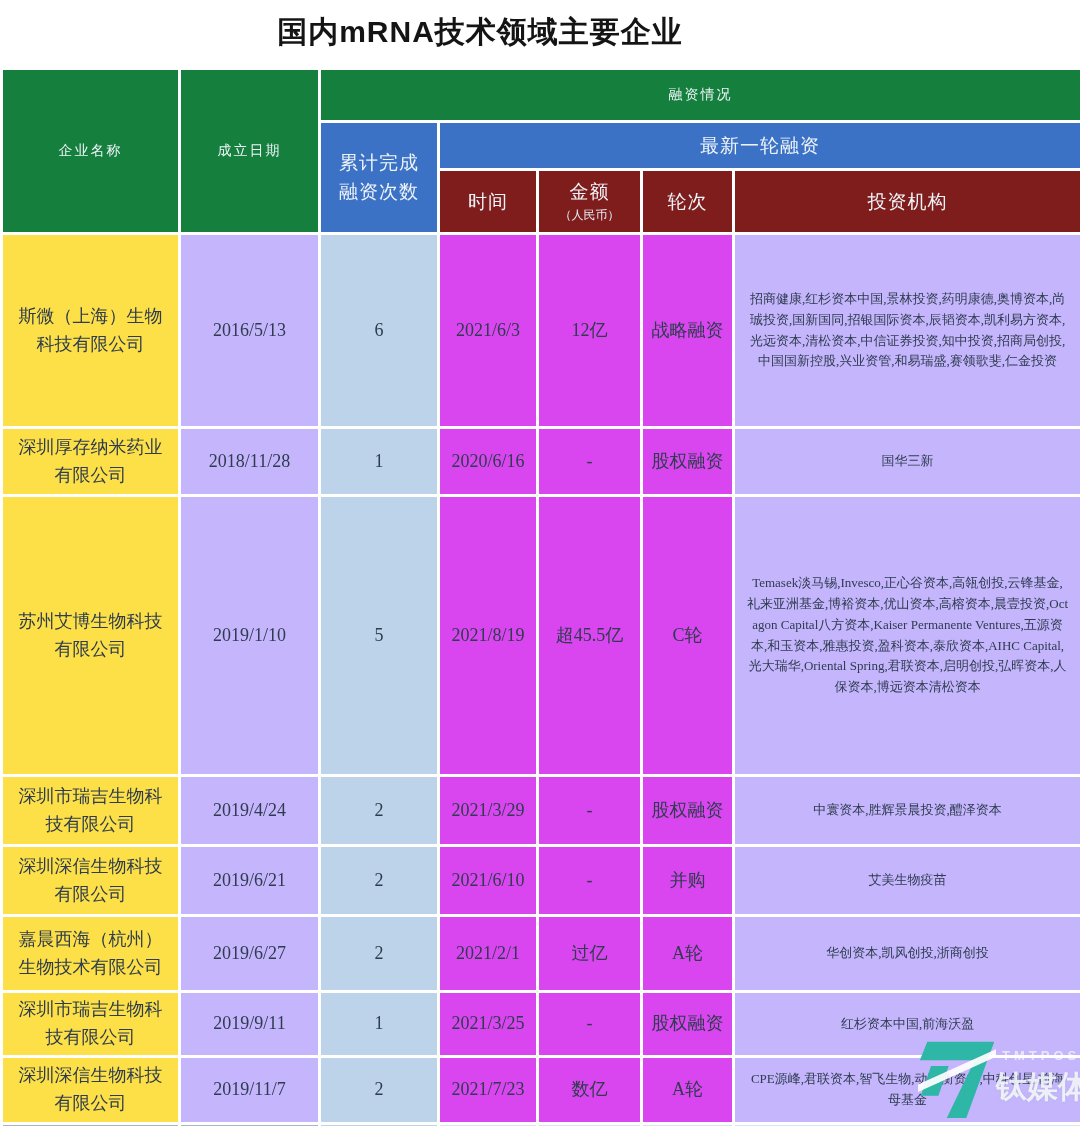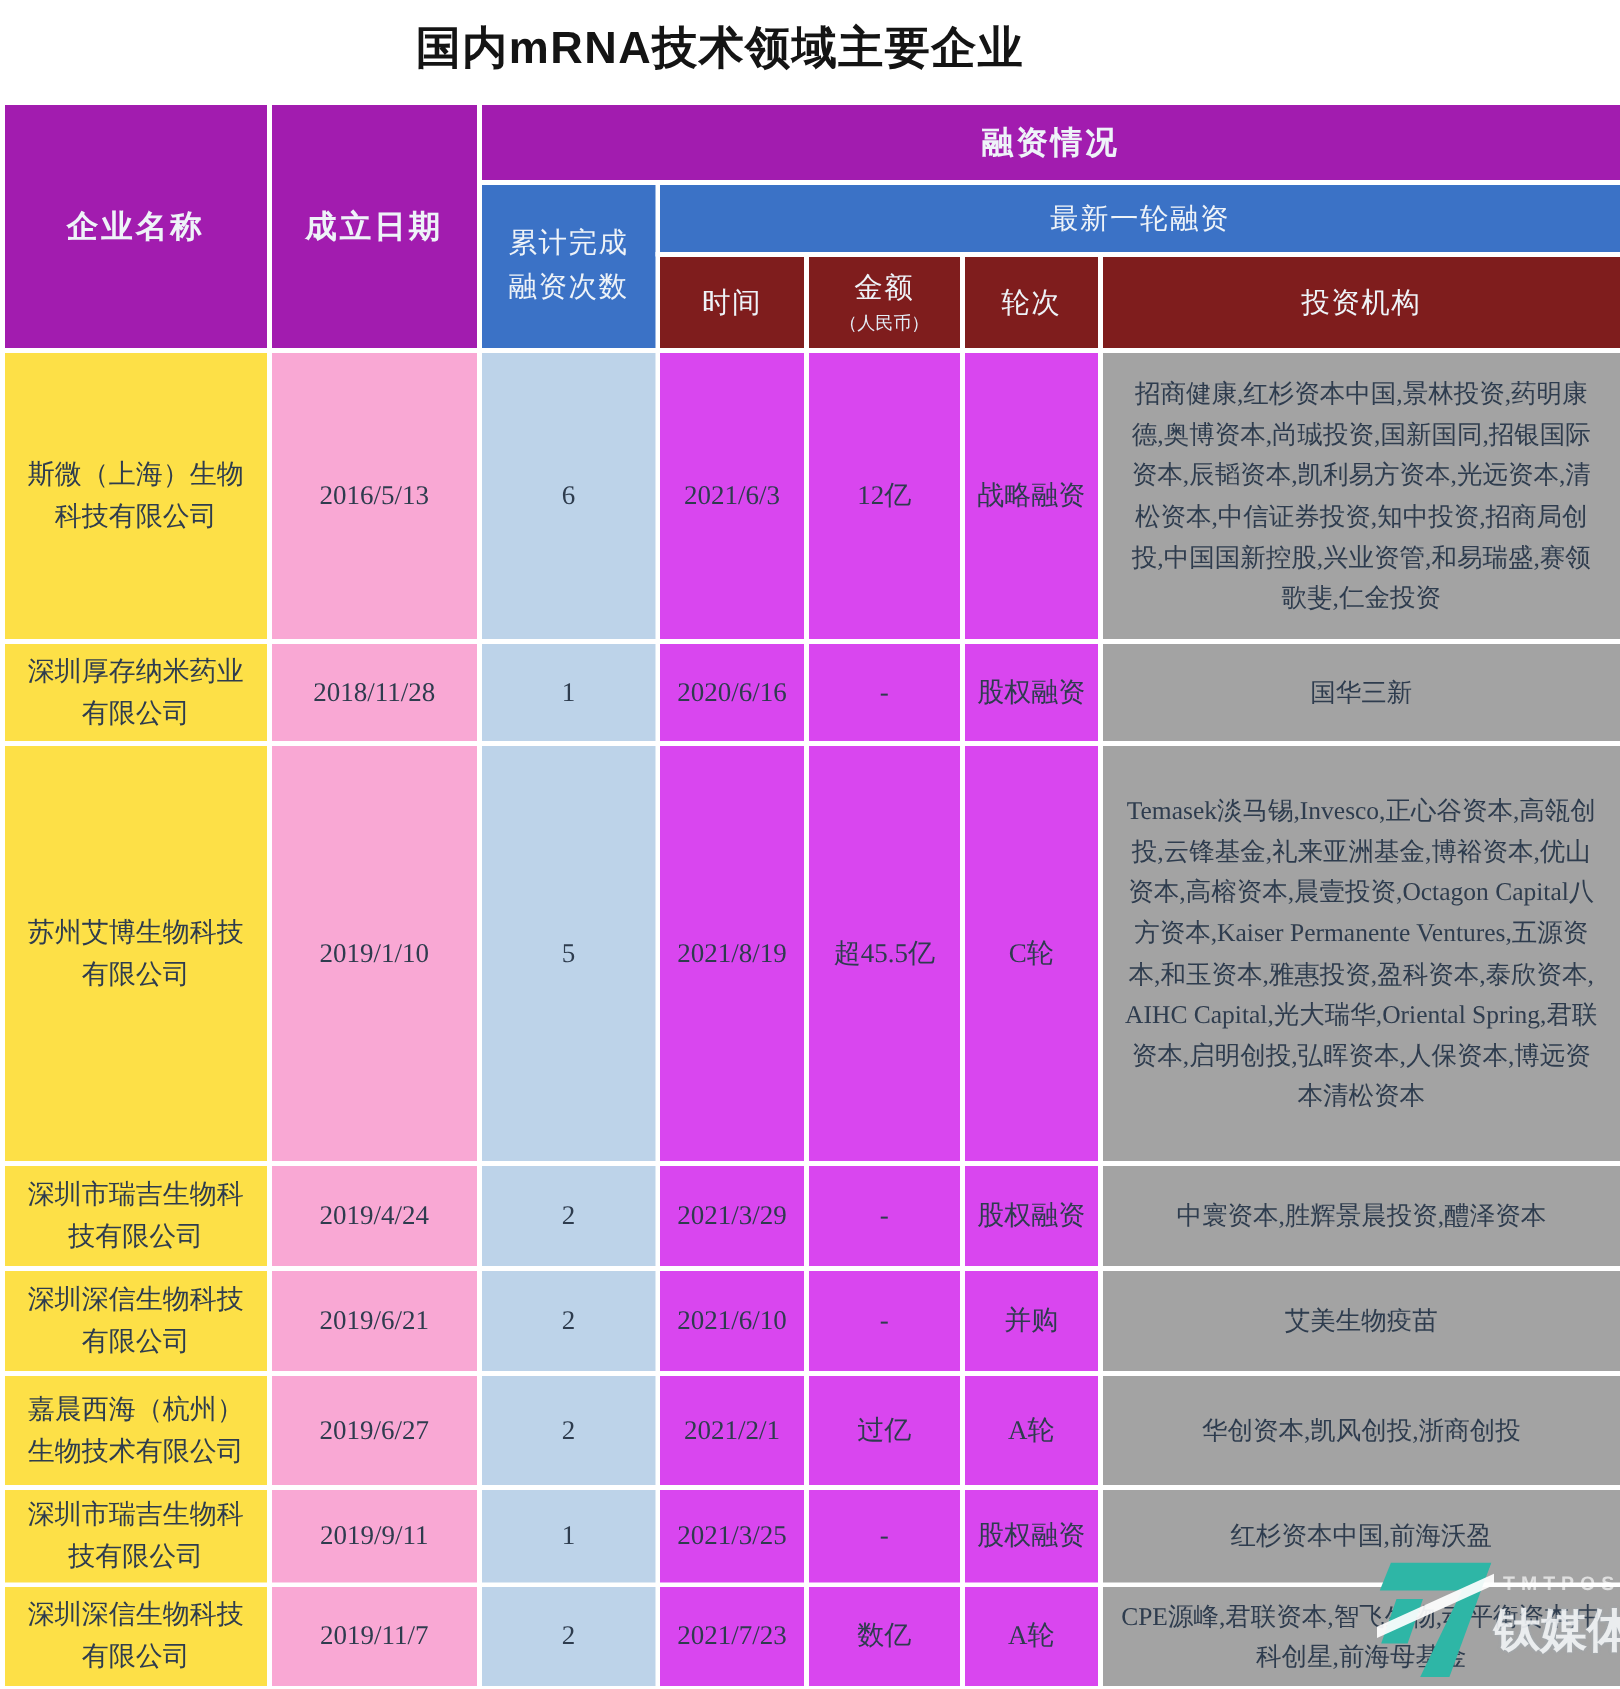--- a/index.html
+++ b/index.html
@@ -17,39 +17,39 @@
   }
   table.main {
     width: 1080px; table-layout: fixed; border-collapse: collapse;
   }
   table.main th, table.main td {
     border: 3px solid #ffffff;
     text-align: center; vertical-align: middle;
     overflow: hidden;
   }
   
-  th.dark  { background: #a21caf; color: #eef3f8; font-weight: bold; font-size: 21px; letter-spacing: 2px; }
+  th.dark  { background: #15803d; color: #eef3f8; font-weight: normal; font-size: 14px; letter-spacing: 2px; }
   th.blue  { background: #3b72c6; color: #eef3f8; font-weight: normal; font-size: 19px; letter-spacing: 1px; }
   th.lblue { background: #7f1d1d; color: #eef3f8; font-weight: normal; font-size: 19px; letter-spacing: 1px; }
   th.blue.wrap { padding: 0 12px; line-height: 1.5; }
   .amount-unit { display: block; font-size: 12px; letter-spacing: 0; margin-top: 2px; color: #e3ecf6; }
   
   tr.h1 { height: 53px; }
   tr.h2 { height: 48px; }
   tr.h3 { height: 64px; }
   
   tbody td {
     font-family: "Liberation Serif", serif;
     color: #2e3c4e; font-size: 18px; line-height: 1.55;
   }
   td.c-company  { background: #fde047; padding: 0 14px; }
-  td.c-founded  { background: #f9a8d4; }
+  td.c-founded  { background: #c4b5fd; }
   td.c-rounds   { background: #bdd3e9; }
   td.c-time, td.c-amount, td.c-round { background: #d946ef; }
-  td.c-investors { background: #a3a3a3; padding: 6px 12px; word-break: break-all; font-size: 17px; line-height: 1.6; }
+  td.c-investors { background: #c4b5fd; padding: 6px 12px; word-break: break-all; font-size: 13px; line-height: 1.6; }
   
   tbody tr:nth-child(1) { height: 194px; }
   tbody tr:nth-child(2) { height: 68px; }
   tbody tr:nth-child(3) { height: 280px; }
   tbody tr:nth-child(4) { height: 70px; }
   tbody tr:nth-child(5) { height: 70px; }
   tbody tr:nth-child(6) { height: 76px; }
   tbody tr:nth-child(7) { height: 65px; }
   tbody tr:nth-child(8) { height: 67px; }
   

